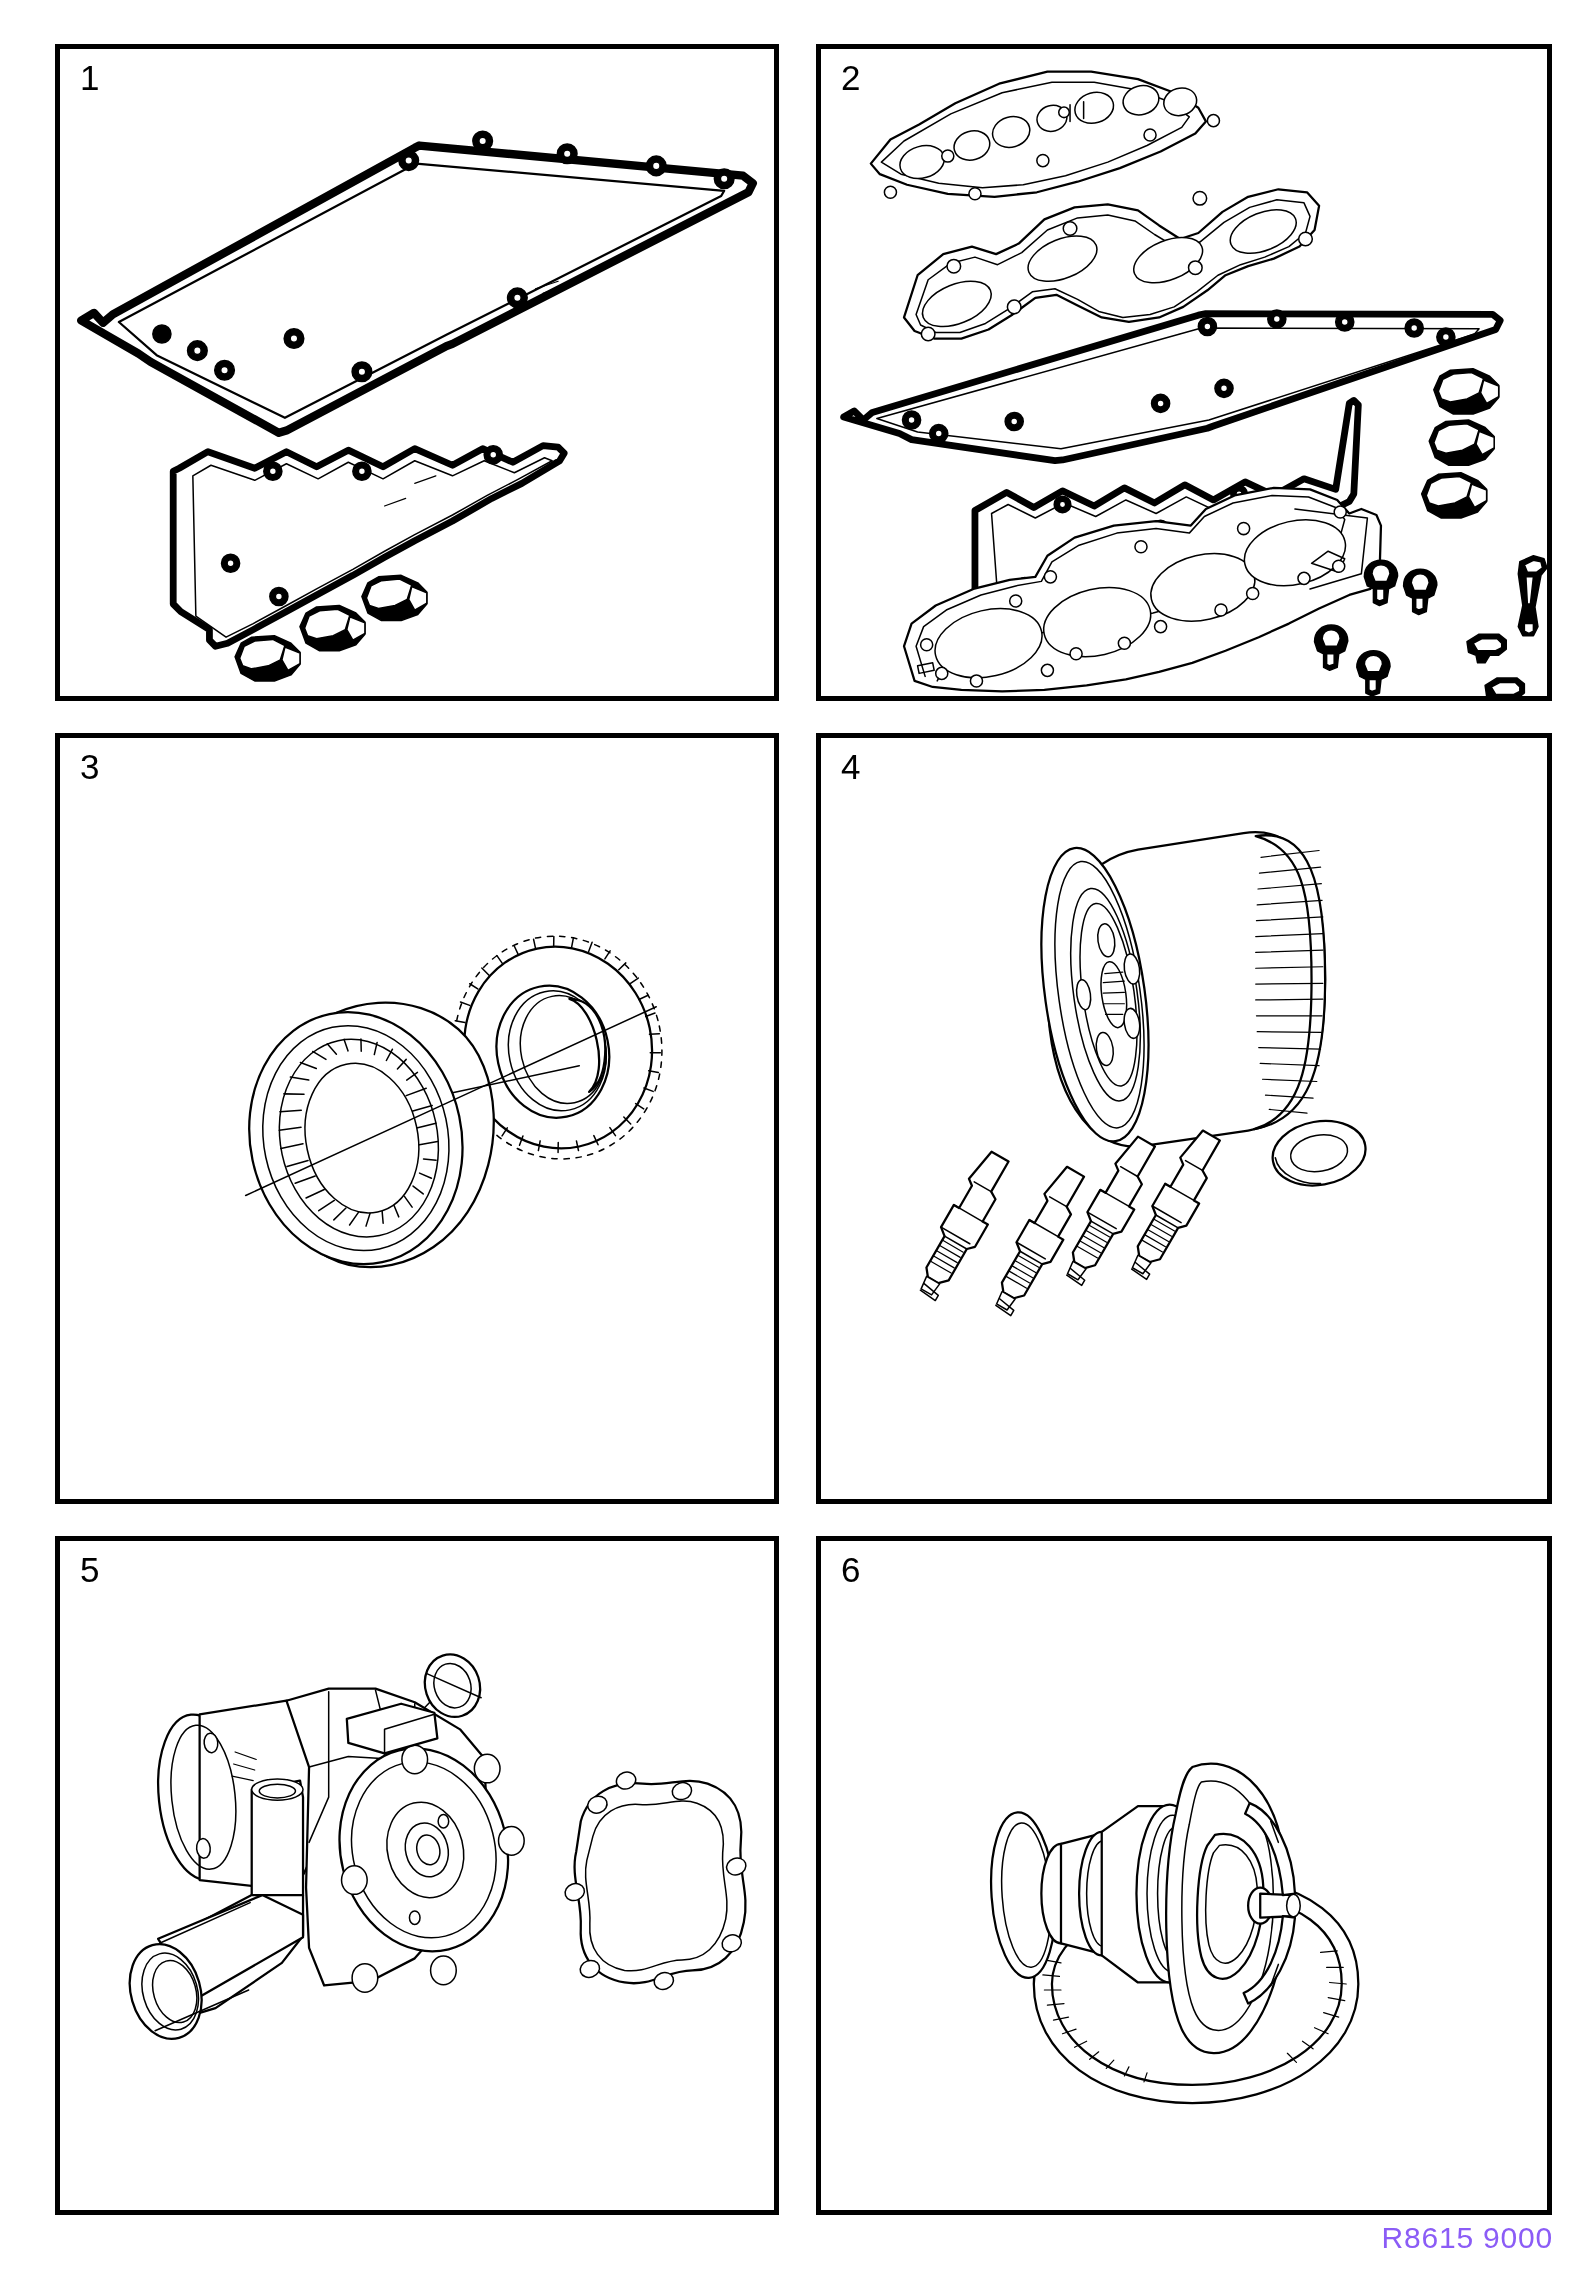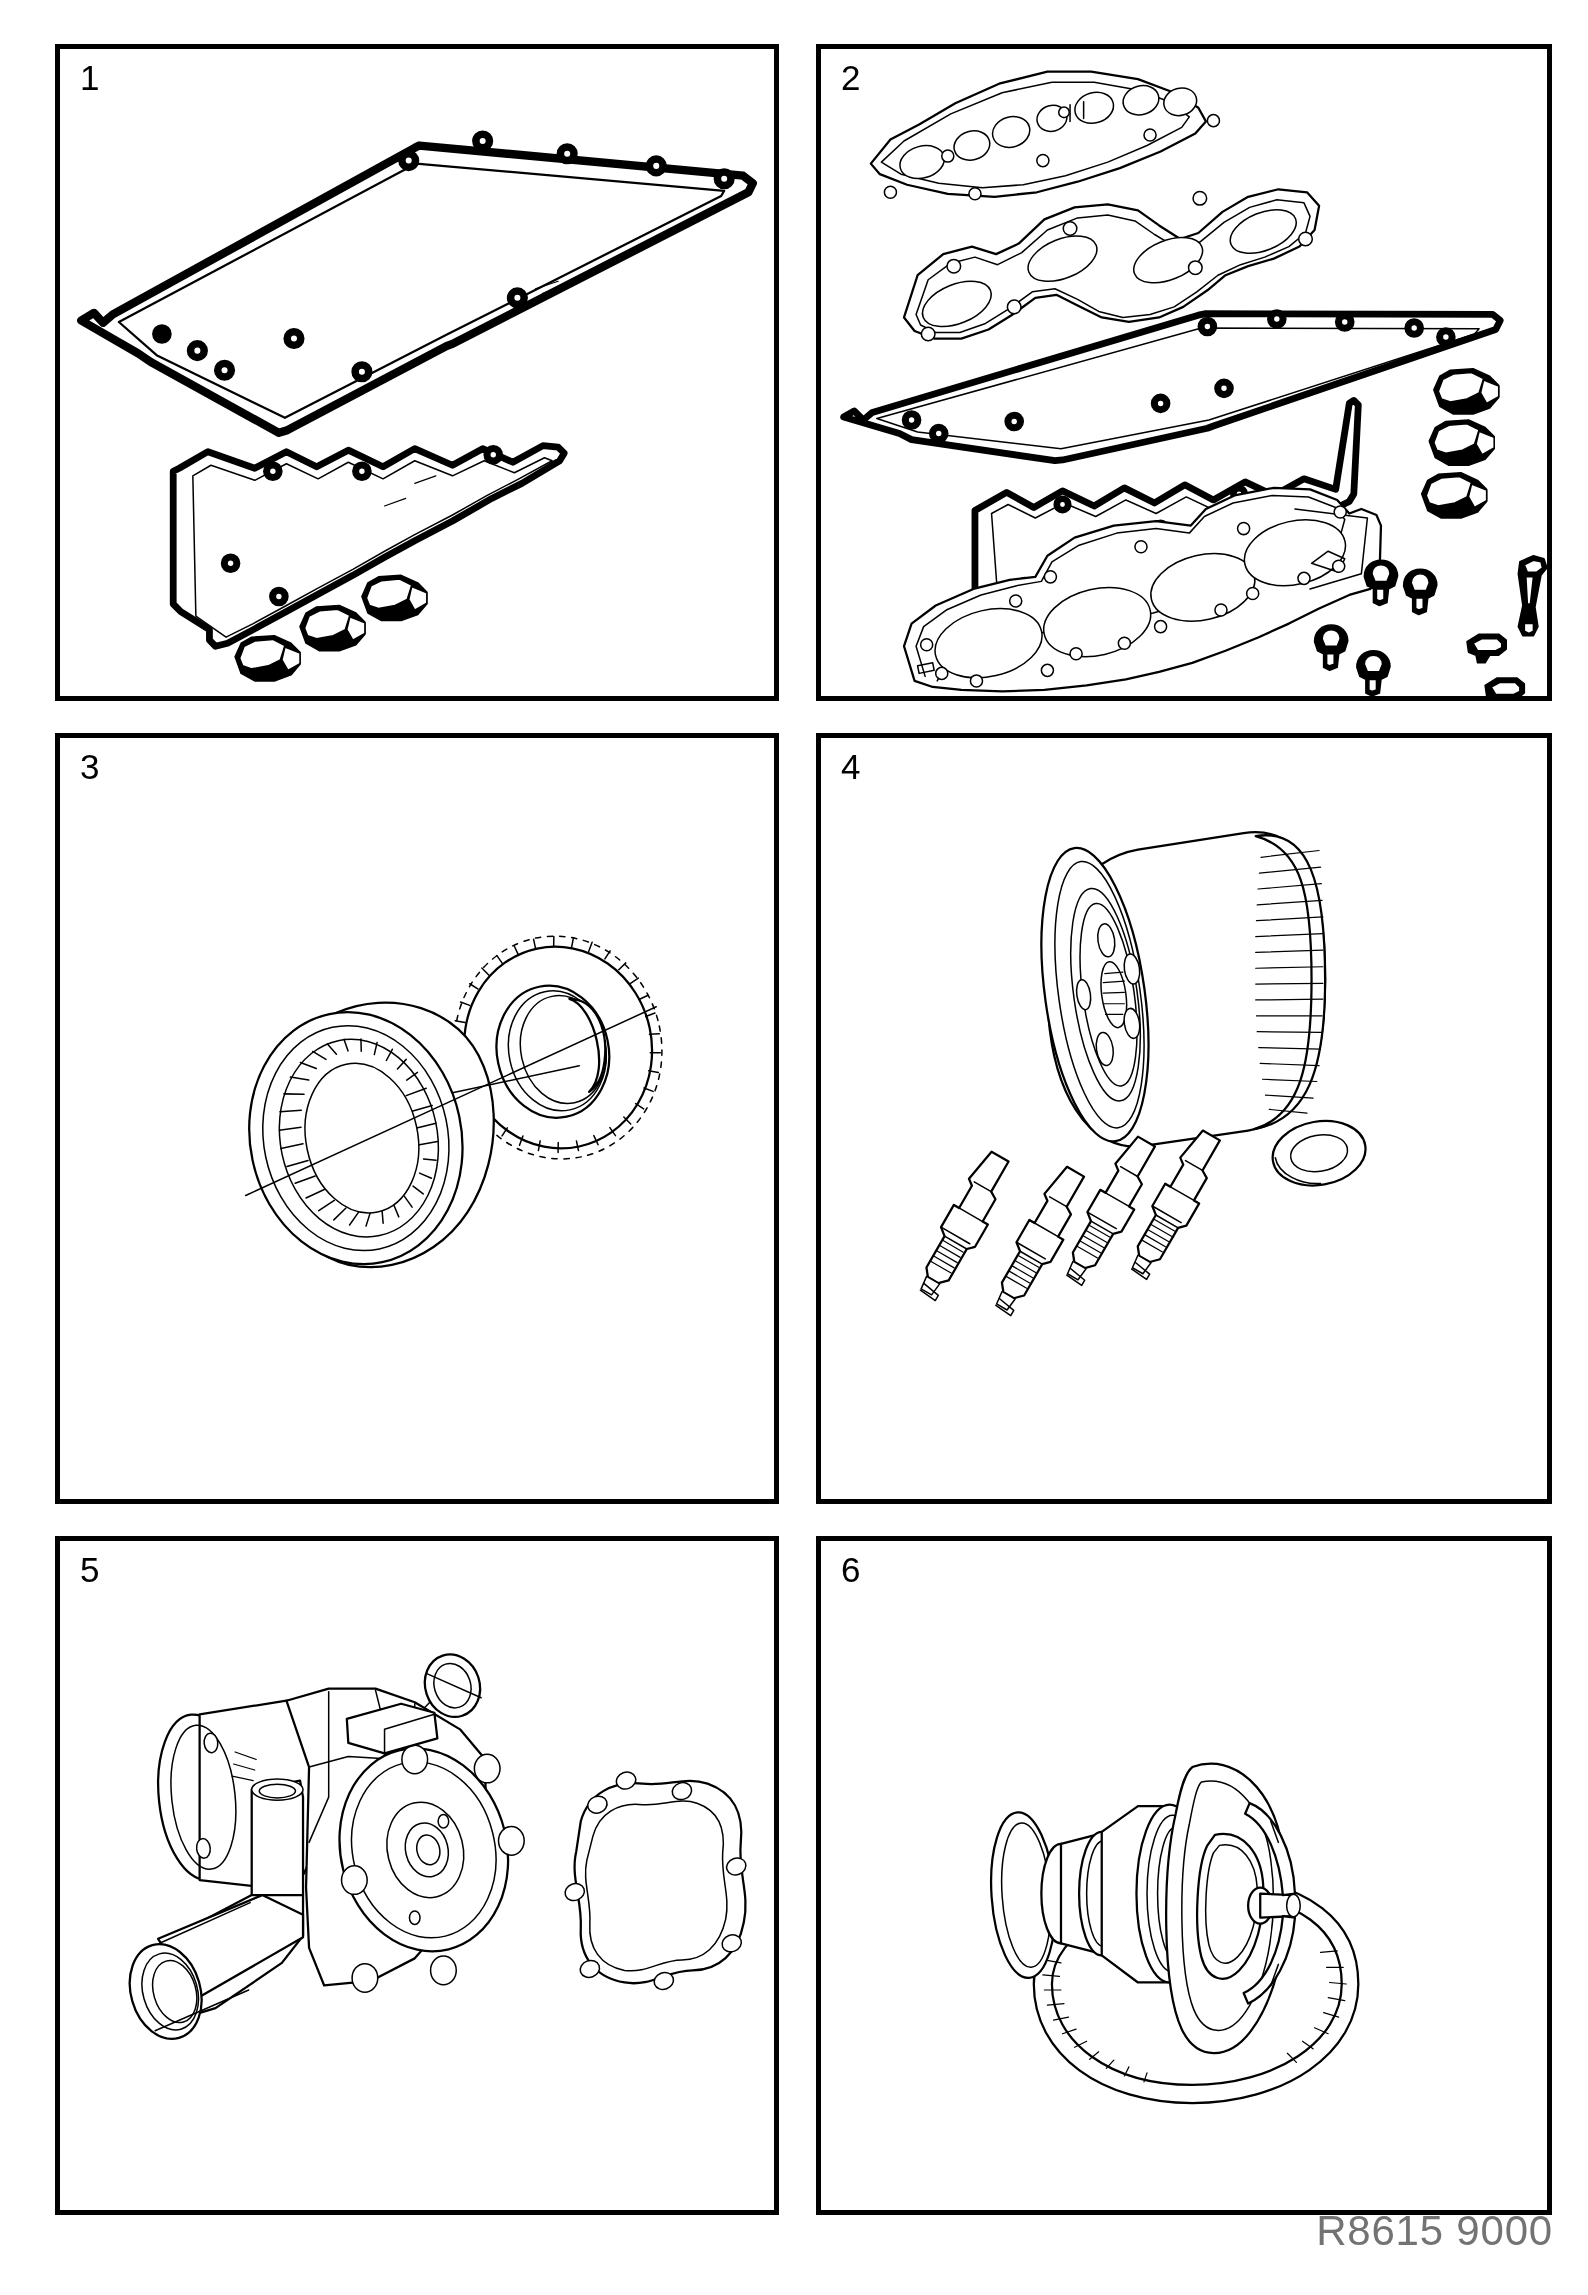--- a/index.html
+++ b/index.html
@@ -21,21 +21,21 @@
   
   #p1{left:55px;  top:44px;   width:724px;  height:657px;}
   #p2{left:816px;top:44px;   width:736px;  height:657px;}
   #p3{left:55px;  top:733px;  width:724px;  height:771px;}
   #p4{left:816px;top:733px;  width:736px;  height:771px;}
   #p5{left:55px;  top:1536px; width:724px;  height:679px;}
   #p6{left:816px;top:1536px; width:736px;  height:679px;}
 
   .ref{
     position:absolute;right:35px;bottom:40px;
-    font-size:42px;letter-spacing:0.8px;color:#737373;
+    font-size:30px;letter-spacing:0.8px;color:#8b5cf6;
     font-family:"Liberation Sans",sans-serif;white-space:pre;
   }
 
   
   .ln{fill:none;stroke:#000;stroke-width:3;stroke-linecap:round;stroke-linejoin:round;}
   .ln2{fill:none;stroke:#000;stroke-width:2;stroke-linecap:round;stroke-linejoin:round;}
   .thick{fill:none;stroke:#000;stroke-width:11;stroke-linecap:round;stroke-linejoin:round;}
   .thick2{fill:none;stroke:#000;stroke-width:9;stroke-linecap:round;stroke-linejoin:round;}
   .fillk{fill:#000;stroke:#000;stroke-width:2;stroke-linejoin:round;}
   .fillw{fill:#fff;stroke:#000;stroke-width:3;stroke-linejoin:round;stroke-linecap:round;}

